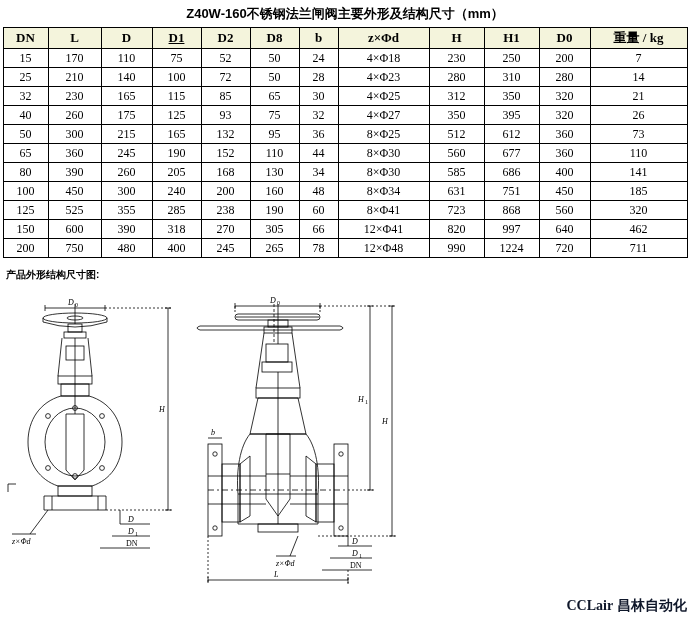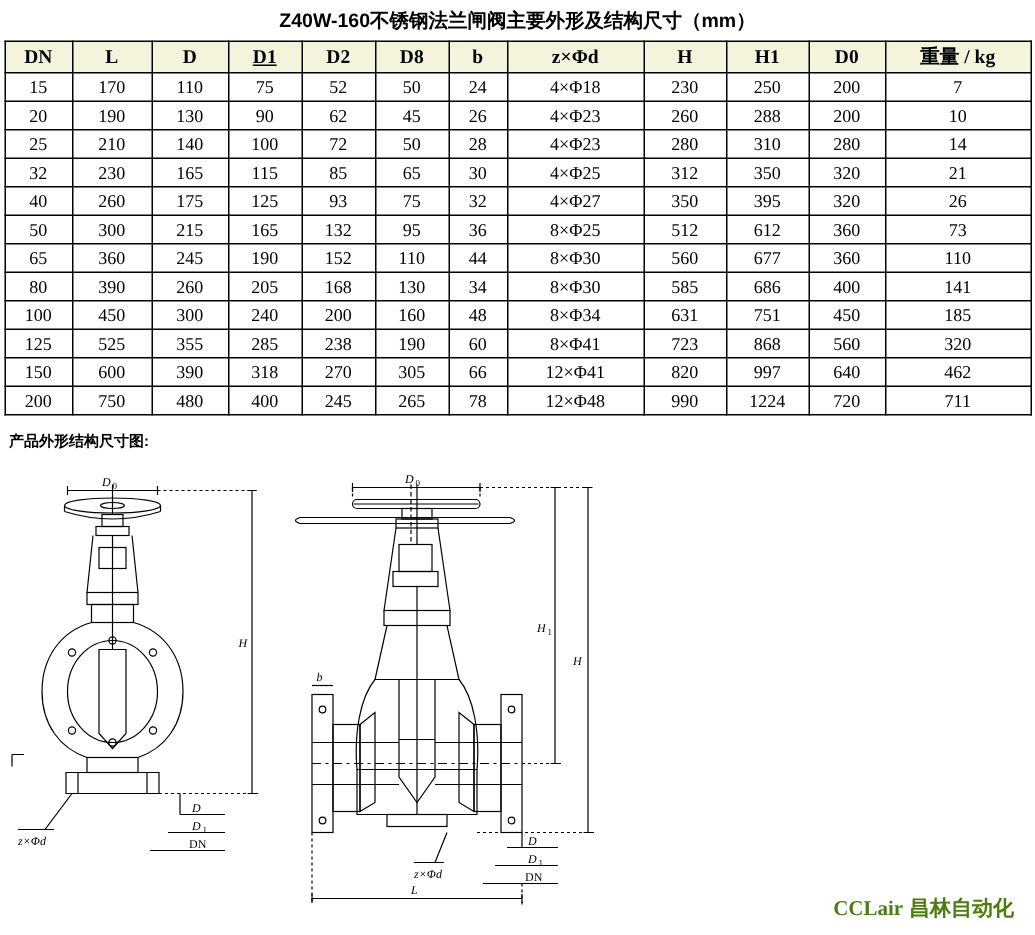--- a/index.html
+++ b/index.html
@@ -82,25 +82,25 @@
   }
   .drawing-area svg {
     position: absolute;
     left: 0;
     top: 0;
   }
 
   
   .brand {
     position: absolute;
-    right: 14px;
+    right: 3px;
     bottom: 8px;
     font-size: 14px;
     font-weight: bold;
-    color: #4d7c0f;
+    color: #0f172a;
   }
   .brand .cc { font-family: "Liberation Serif", serif; }
 </style>
 </head>
 <body>
 
 <div class="page">
 
   <div class="doc-title">Z40W-160不锈钢法兰闸阀主要外形及结构尺寸（mm）</div>
 
@@ -130,34 +130,20 @@
         <td>52</td>
         <td>50</td>
         <td>24</td>
         <td>4×Φ18</td>
         <td>230</td>
         <td>250</td>
         <td>200</td>
         <td>7</td>
       </tr>
       <tr class="data">
-        <td>20</td>
-        <td>190</td>
-        <td>130</td>
-        <td>90</td>
-        <td>62</td>
-        <td>45</td>
-        <td>26</td>
-        <td>4×Φ23</td>
-        <td>260</td>
-        <td>288</td>
-        <td>200</td>
-        <td>10</td>
-      </tr>
-      <tr class="data">
         <td>25</td>
         <td>210</td>
         <td>140</td>
         <td>100</td>
         <td>72</td>
         <td>50</td>
         <td>28</td>
         <td>4×Φ23</td>
         <td>280</td>
         <td>310</td>

